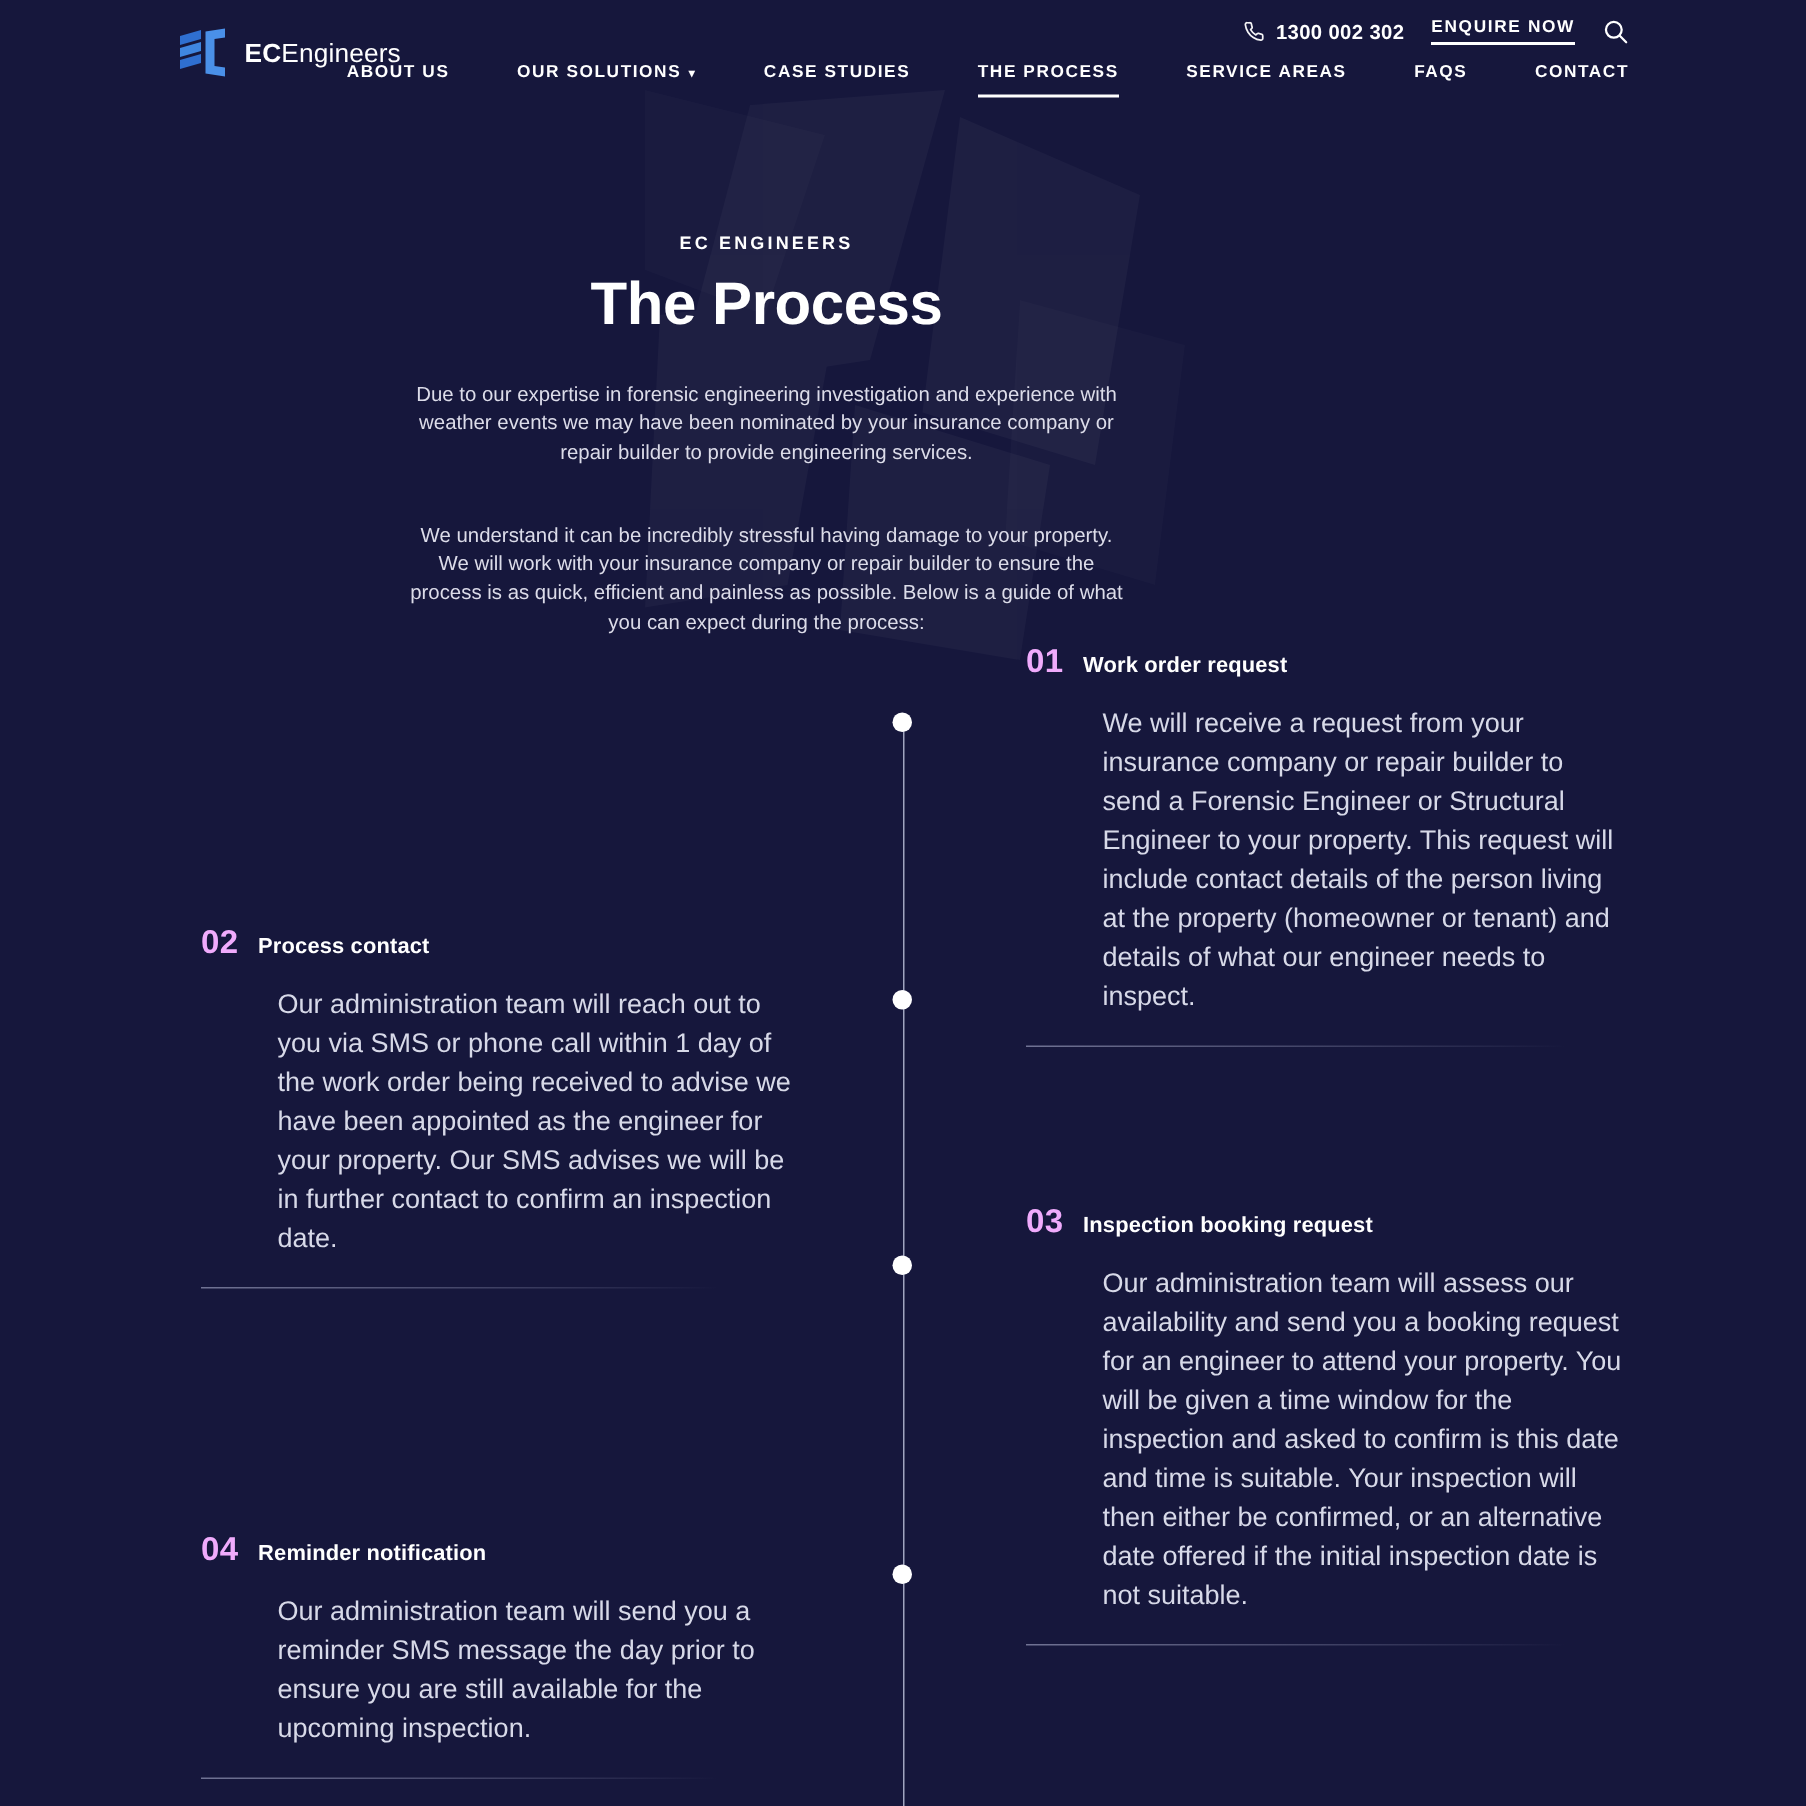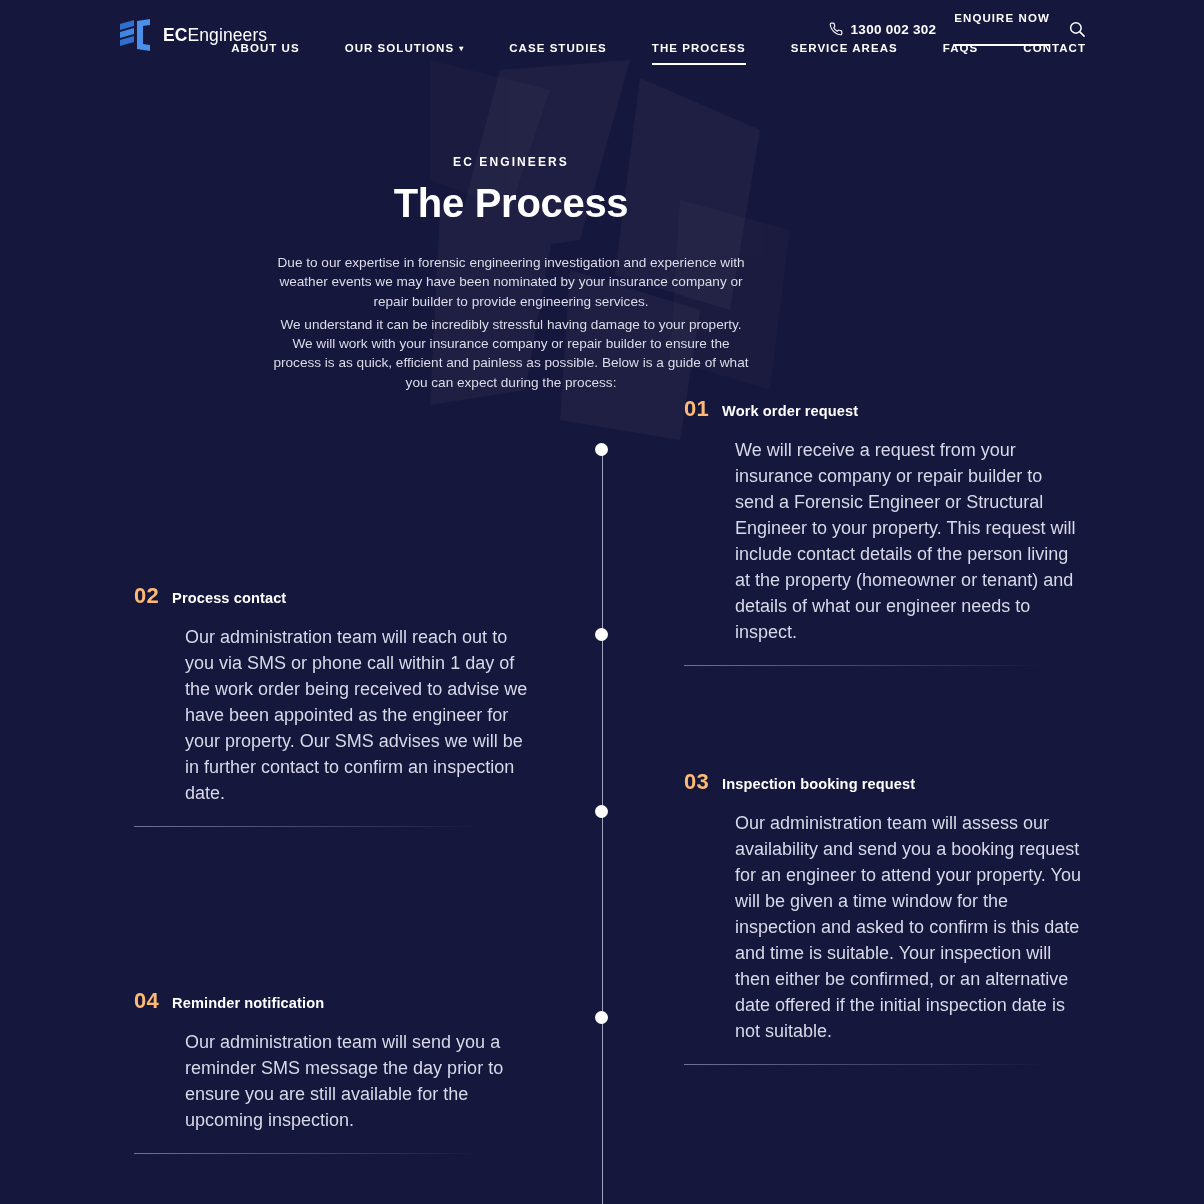--- a/index.html
+++ b/index.html
@@ -83,21 +83,21 @@
     letter-spacing: 0.25px;
     white-space: nowrap;
   }
   .enquire-link {
     font-size: 11.5px;
     font-weight: 700;
     letter-spacing: 1.1px;
     text-transform: uppercase;
     text-decoration: none;
     color: #ffffff;
-    padding-bottom: 20px;
+    padding-bottom: 4px;
     border-bottom: 2px solid #ffffff;
     white-space: nowrap;
   }
   .search-btn {
     background: none;
     border: 0;
     cursor: pointer;
     padding: 0;
     width: 18px;
     height: 18px;
@@ -157,21 +157,21 @@
   .hero-copy {
     width: 478px;
     margin: 0 auto;
   }
   .hero-copy p {
     font-size: 13.6px;
     line-height: 1.42;
     color: #dcdce9;
     text-align: center;
   }
-  .hero-copy p + p { margin-top: 4px; }
+  .hero-copy p + p { margin-top: 36px; }
 
   
   .timeline {
     position: relative;
     z-index: 3;
     width: 1204px;
     height: 770px;
     margin-top: 54px;
   }
   .timeline-rail {
@@ -200,21 +200,21 @@
   .step-left  { left: 134px; }
 
   .step-head {
     display: flex;
     align-items: baseline;
     gap: 13px;
   }
   .step-num {
     font-size: 22px;
     font-weight: 700;
-    color: #fdba74;
+    color: #f0abfc;
     letter-spacing: 0.3px;
     line-height: 1;
     flex: none;
   }
   .step-title {
     font-size: 14.6px;
     font-weight: 700;
     color: #ffffff;
     line-height: 1;
     letter-spacing: 0.1px;

